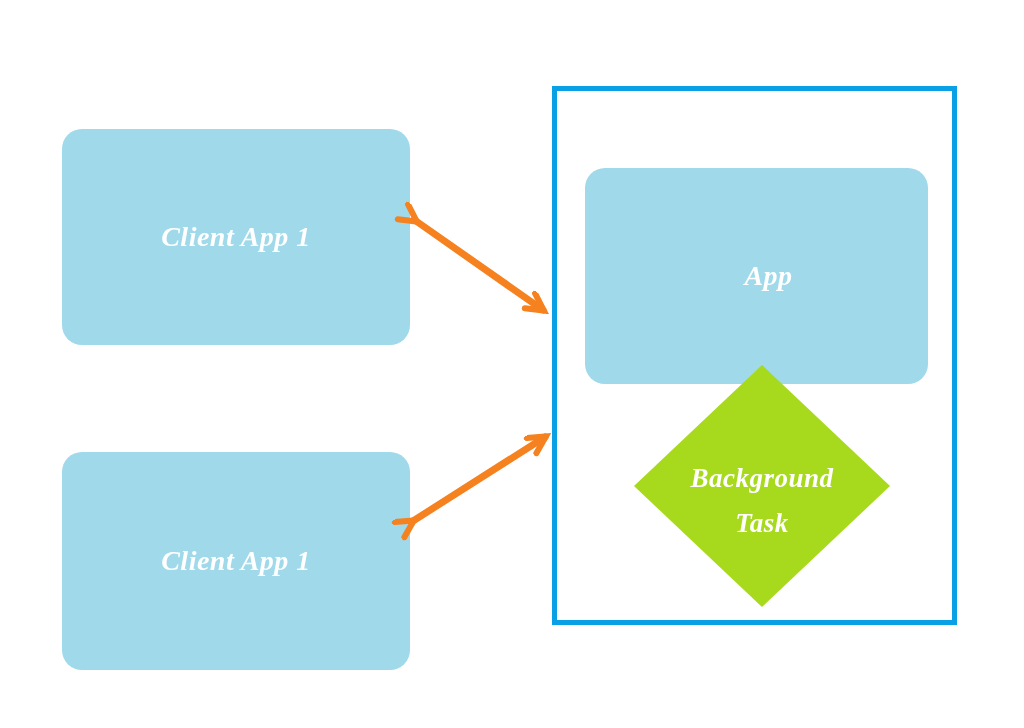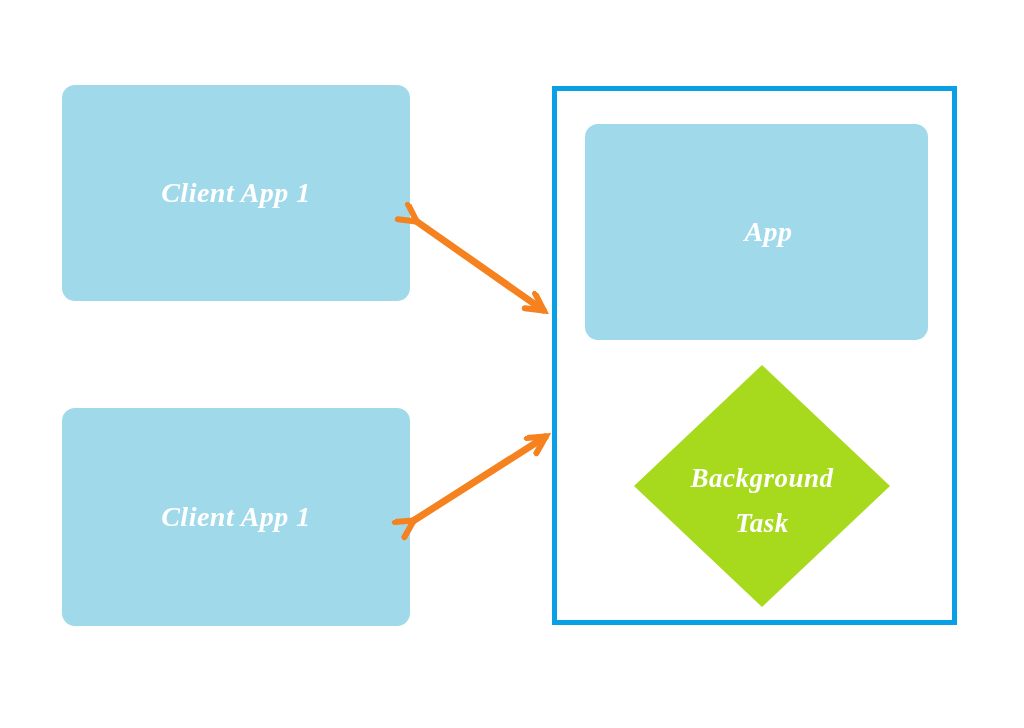--- a/index.html
+++ b/index.html
@@ -18,24 +18,25 @@
     overflow: hidden;
   }
   .canvas {
     position: relative;
     width: 1024px; height: 728px;
     background: var(--background);
   }
   .node-rect {
     position: absolute;
     background: var(--node-fill);
-    border-radius: 13px;
+    border-radius: 20px;
     display: flex;
     align-items: center;
     justify-content: center;
+    margin-top: 44px;
   }
   .node-label {
     color: var(--text);
     font-weight: bold;
     font-style: italic;
     font-size: 28px;
     letter-spacing: 0.5px;
     text-align: center;
   }
   #client-app-top  { left: 62px;  top: 85px;  width: 348px; height: 216px; }

